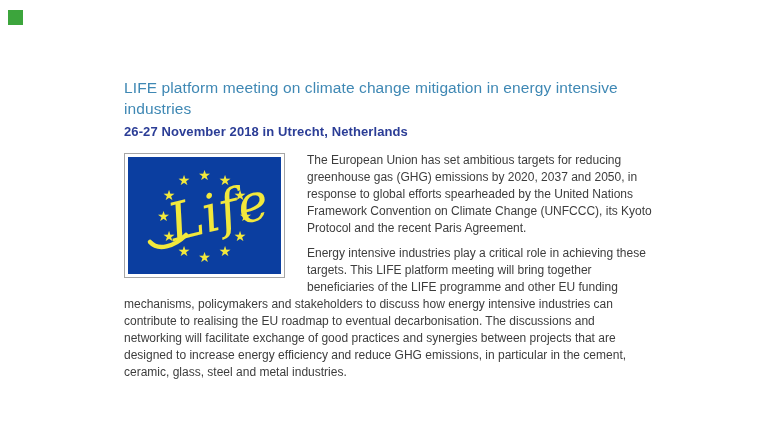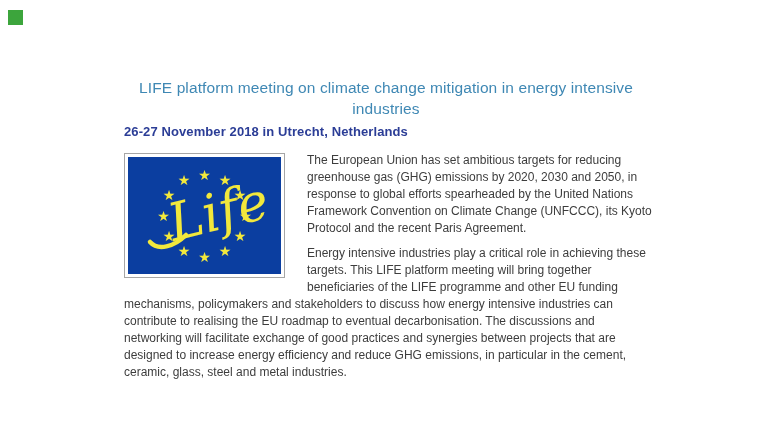--- a/index.html
+++ b/index.html
@@ -24,21 +24,20 @@
     left: 124px;
     top: 77px;
     width: 528px;
   }
   .page-title {
     font-size: 15.5px;
     line-height: 21px;
     font-weight: 400;
     max-width: 524px;
     letter-spacing: 0.1px;
-    text-align: center;
   }
   .event-date {
     margin-top: 5px;
     font-size: 13px;
     line-height: 16px;
     font-weight: 700;
     letter-spacing: 0.1px;
   }
   .article {
     margin-top: 12px;
@@ -103,19 +102,19 @@
             <span class="eu-star" style="color: rgb(242, 232, 60); left: 97px; top: 94.007px;">★</span>
             <span class="eu-star" style="color: rgb(242, 232, 60); left: 76.5px; top: 99.5px;">★</span>
             <span class="eu-star" style="color: rgb(242, 232, 60); left: 56px; top: 94.007px;">★</span>
             <span class="eu-star" style="color: rgb(242, 232, 60); left: 40.993px; top: 79px;">★</span>
             <span class="eu-star" style="color: rgb(242, 232, 60); left: 35.5px; top: 58.5px;">★</span>
             <span class="eu-star" style="color: rgb(242, 232, 60); left: 40.993px; top: 38px;">★</span>
             <span class="eu-star" style="color: rgb(242, 232, 60); left: 56px; top: 22.993px;">★</span>
           </div>
       </div>
 
-      <p>The European Union has set ambitious targets for reducing greenhouse gas (GHG) emissions by 2020, 2030 and 2050, in response to global efforts spearheaded by the United Nations Framework Convention on Climate Change (UNFCCC), its Kyoto Protocol and the recent Paris Agreement.</p>
+      <p>The European Union has set ambitious targets for reducing greenhouse gas (GHG) emissions by 2020, 2037 and 2050, in response to global efforts spearheaded by the United Nations Framework Convention on Climate Change (UNFCCC), its Kyoto Protocol and the recent Paris Agreement.</p>
 
       <p>Energy intensive industries play a critical role in achieving these targets. This LIFE platform meeting will bring together beneficiaries of the LIFE programme and other EU funding mechanisms, policymakers and stakeholders to discuss how energy intensive industries can contribute to realising the EU roadmap to eventual decarbonisation. The discussions and networking will facilitate exchange of good practices and synergies between projects that are designed to increase energy efficiency and reduce GHG emissions, in particular in the cement, ceramic, glass, steel and metal industries.</p>
 
     </div>
   </div>
 </div>
 
 </body></html>

